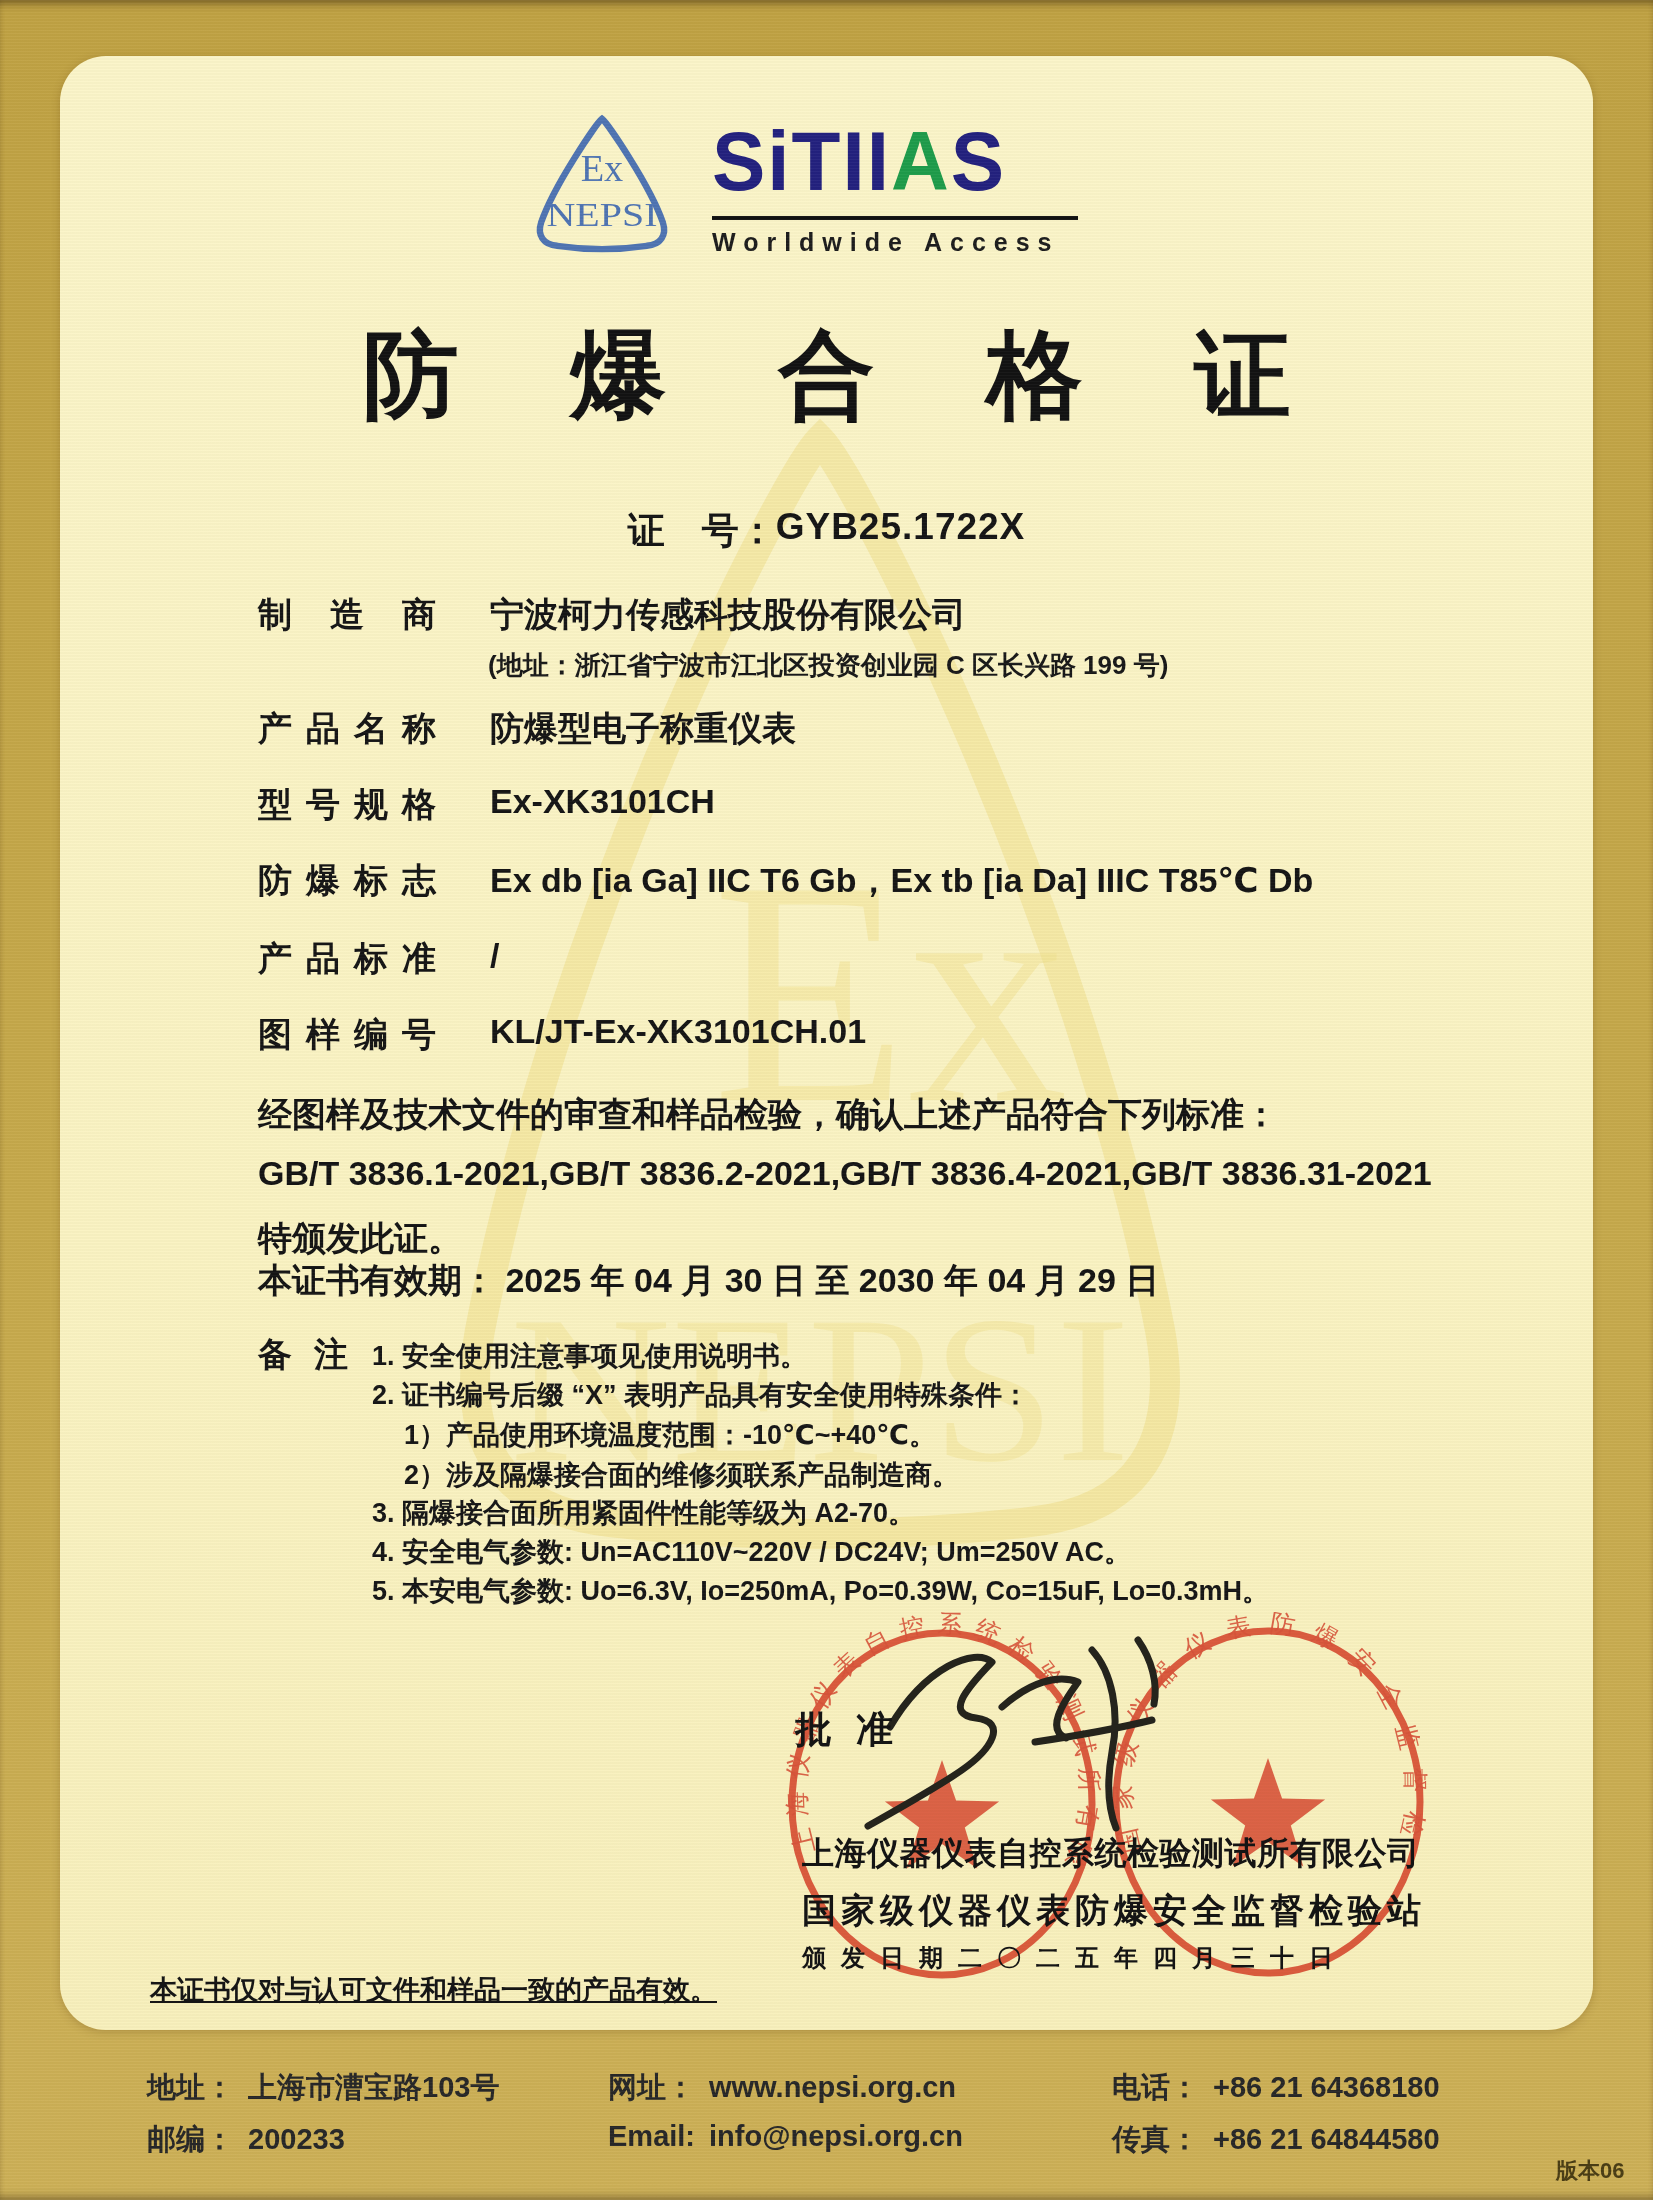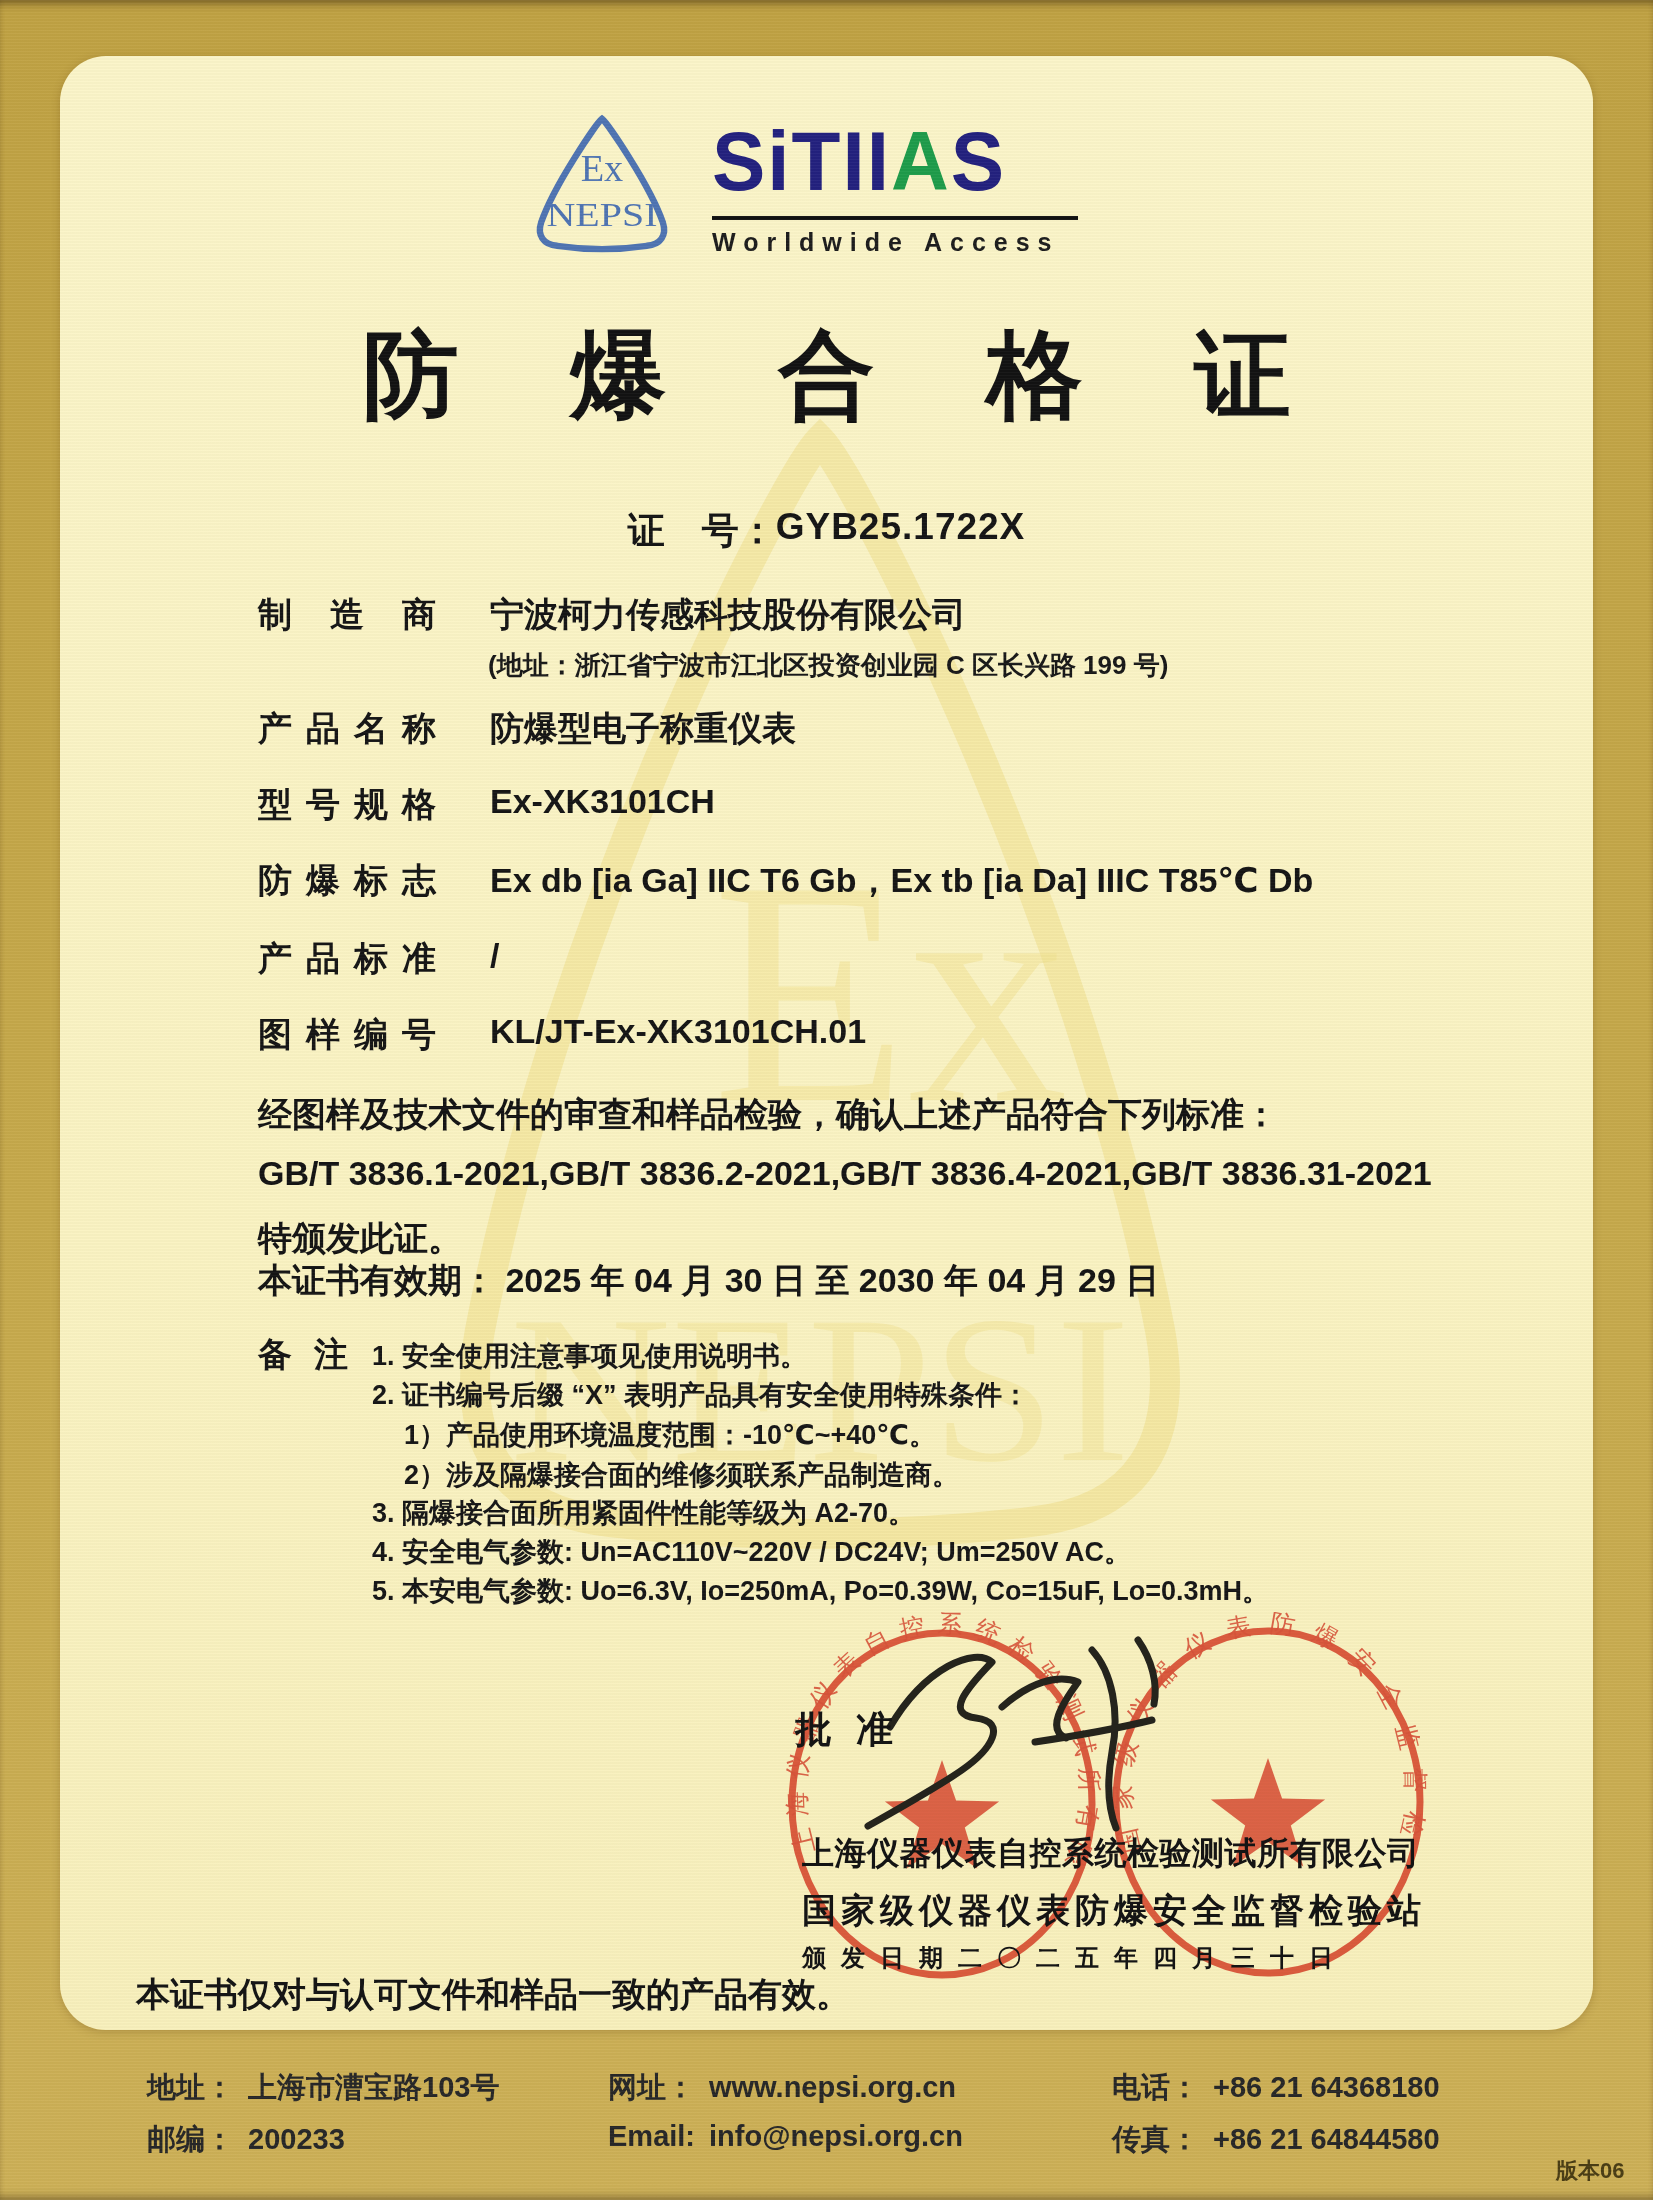--- a/index.html
+++ b/index.html
@@ -39,21 +39,21 @@
   .stline{position:absolute;left:258px;font-size:34px;font-weight:800;color:#141414;white-space:nowrap;}
   
   .note{position:absolute;left:372px;font-size:27px;font-weight:700;color:#161616;white-space:nowrap;}
   .note.ind{left:404px;}
   
   .approve-label{position:absolute;left:795px;top:1705px;font-size:37px;font-weight:800;letter-spacing:24px;color:#151515;z-index:4;}
   .org1{position:absolute;left:802px;top:1832px;font-size:32px;font-weight:700;color:#141414;letter-spacing:0.5px;z-index:4;white-space:nowrap;}
   .org2{position:absolute;left:802px;top:1888px;font-size:34px;font-weight:700;color:#141414;letter-spacing:5px;z-index:4;white-space:nowrap;}
   .issued{position:absolute;left:802px;top:1942px;font-size:24px;font-weight:700;color:#141414;letter-spacing:15px;z-index:4;white-space:nowrap;}
   .stamps{position:absolute;left:740px;top:1612px;width:780px;height:388px;z-index:3;mix-blend-mode:multiply;opacity:.95;}
-  .panel-note{position:absolute;left:136px;top:1972px;font-size:34px;font-weight:800;color:#161616;z-index:5;}
+  .panel-note{position:absolute;left:150px;top:1972px;font-size:27px;font-weight:800;color:#161616;z-index:5;text-decoration:underline;}
   
   .fcol{position:absolute;color:#272727;font-size:29px;font-weight:700;white-space:nowrap;}
   .fcol .lbl{margin-right:14px;}
   .frow2{margin-top:12px;}
   .version{position:absolute;left:1556px;top:2156px;font-size:22px;font-weight:700;color:#4a3d14;}
 </style>
 </head>
 <body>
 
 <div class="page">

